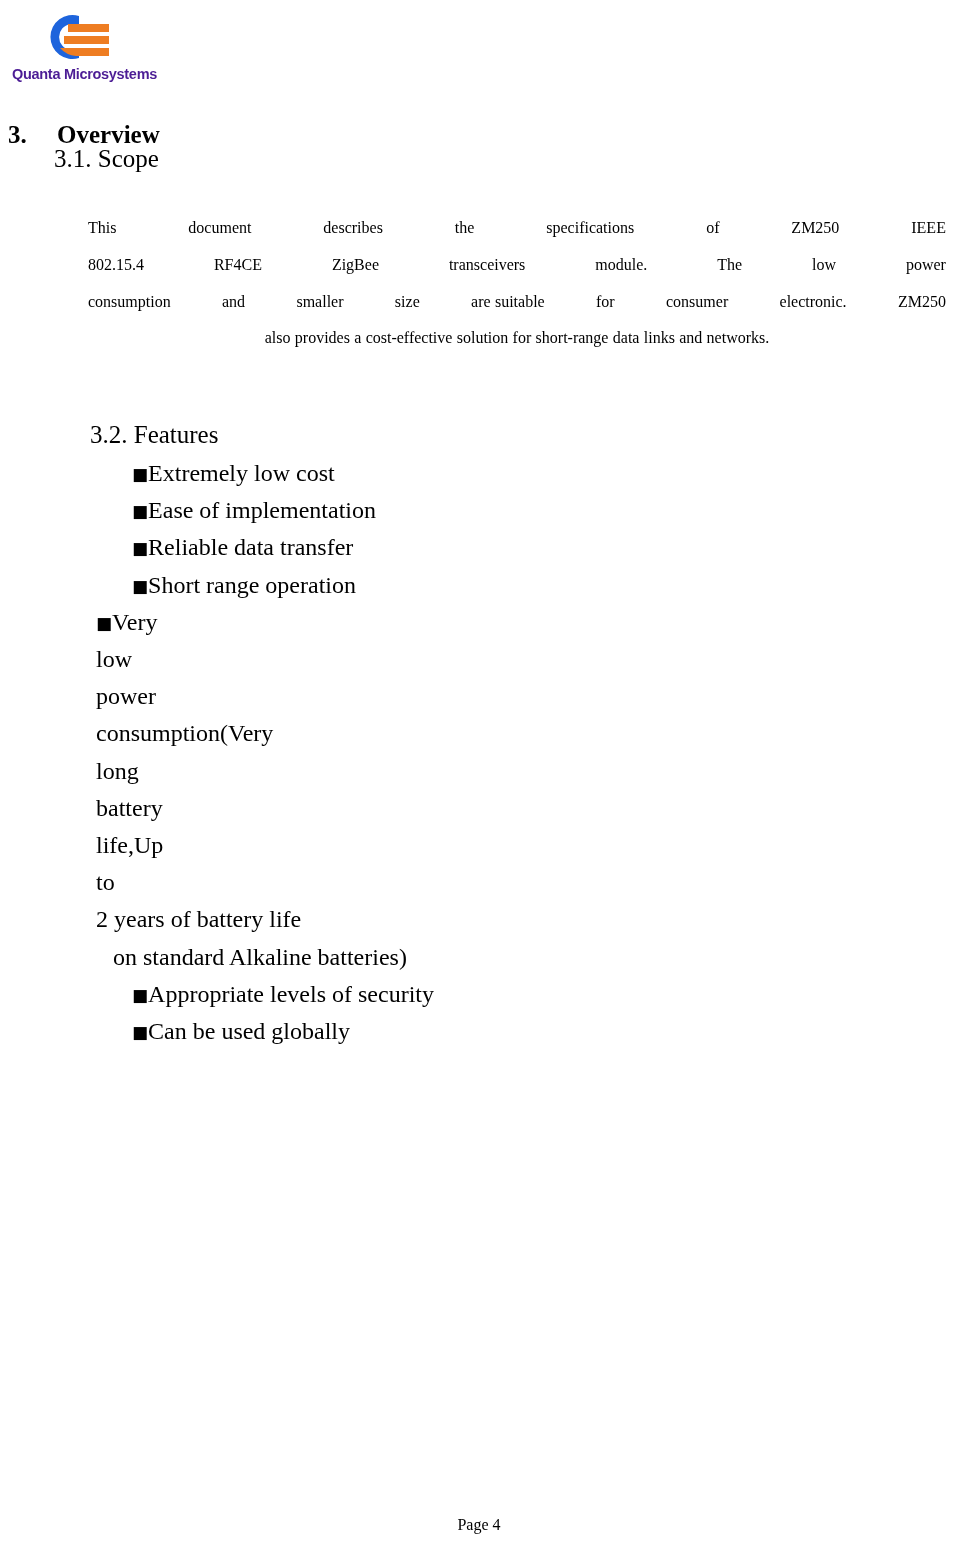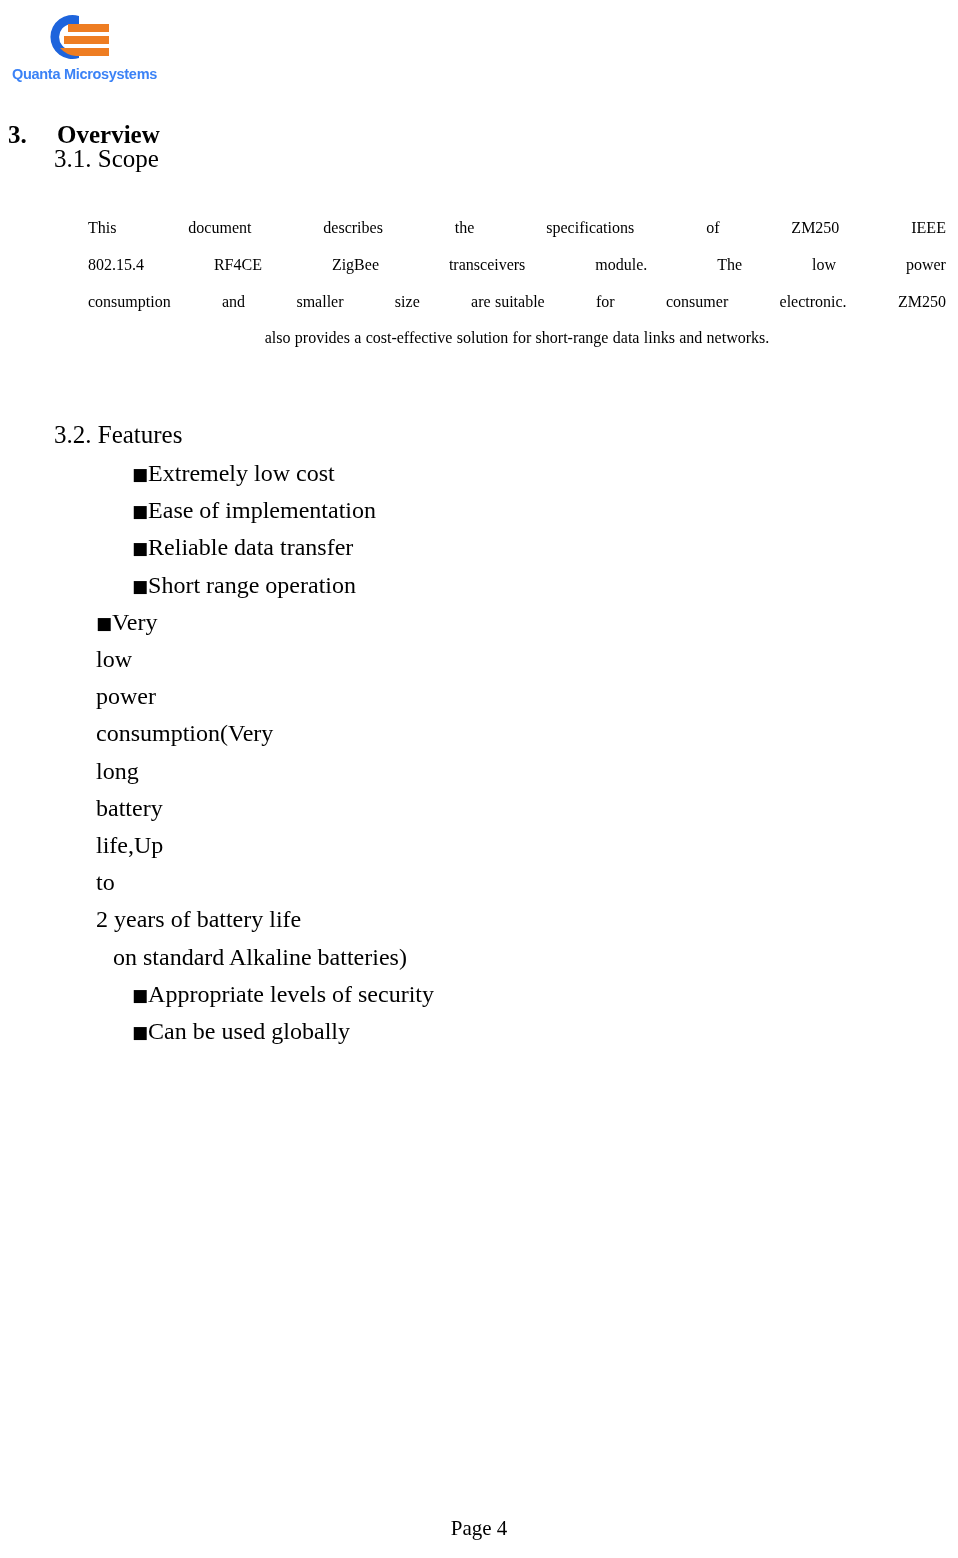--- a/index.html
+++ b/index.html
@@ -32,21 +32,21 @@
     height: 62px;
   }
   .logo-wordmark {
     position: absolute;
     left: 0px;
     top: 60px;
     font-family: "Liberation Sans", "DejaVu Sans", sans-serif;
     font-size: 14.5px;
     font-weight: 700;
     letter-spacing: -0.3px;
-    color: #3b82f6;
+    color: #4c1d95;
     white-space: nowrap;
   }
 
   
   .sec-num {
     position: absolute;
     left: 8px;
     top: 122px;
     font-size: 25px;
     font-weight: bold;
@@ -60,21 +60,21 @@
     font-weight: bold;
     line-height: 1;
   }
   .sub-title {
     position: absolute;
     left: 54px;
     font-size: 25px;
     line-height: 1;
   }
   #scope-heading { top: 146px; }
-  #features-heading { top: 422px; }
+  #features-heading { top: 422px; margin-left: 36px; }
 
   
   .scope-para {
     position: absolute;
     left: 88px;
     top: 210px;
     width: 858px;
     font-size: 16px;
     line-height: 36.8px;
     text-align: justify;
@@ -127,21 +127,21 @@
     line-height: 37.2px;
   }
 
   
   .footer {
     position: absolute;
     left: 0;
     top: 1516px;
     width: 958px;
     text-align: center;
-    font-size: 21px;
+    font-size: 16px;
   }
 </style>
 </head>
 <body>
 
 <div class="logo-block">
   <div class="logo-mark">
     <svg width="86" height="62" viewBox="0 0 86 62" xmlns="http://www.w3.org/2000/svg">
       <path d="M55 10 A22 22 0 1 0 55 52 L55 42 A13 13 0 1 1 55 20 Z" fill="#1e64dc"></path>
       <rect x="44" y="18" width="41" height="8" fill="#ee7d22"></rect>

